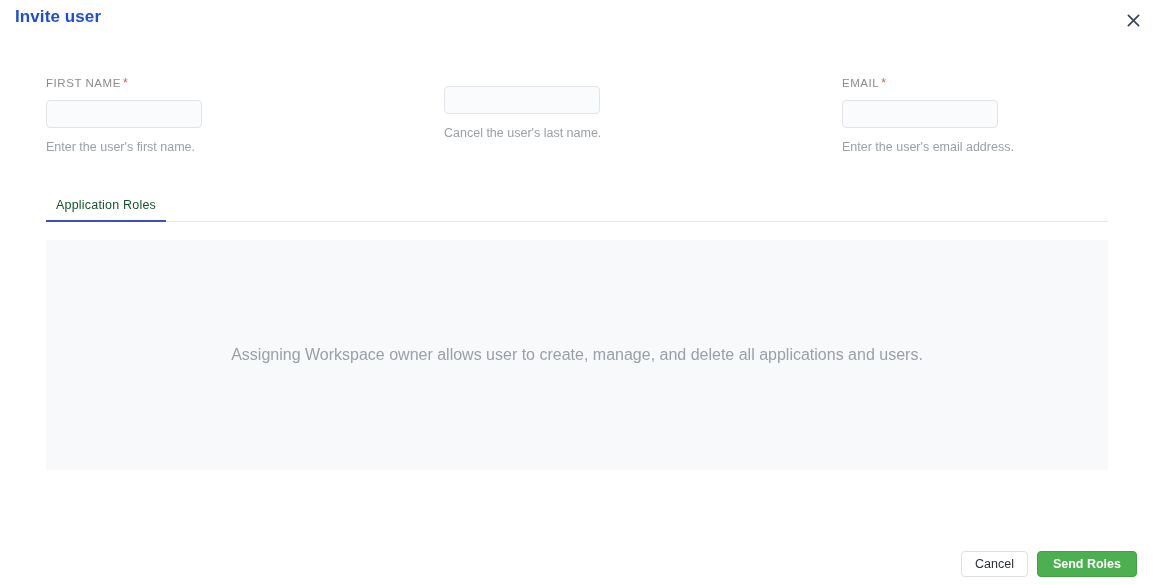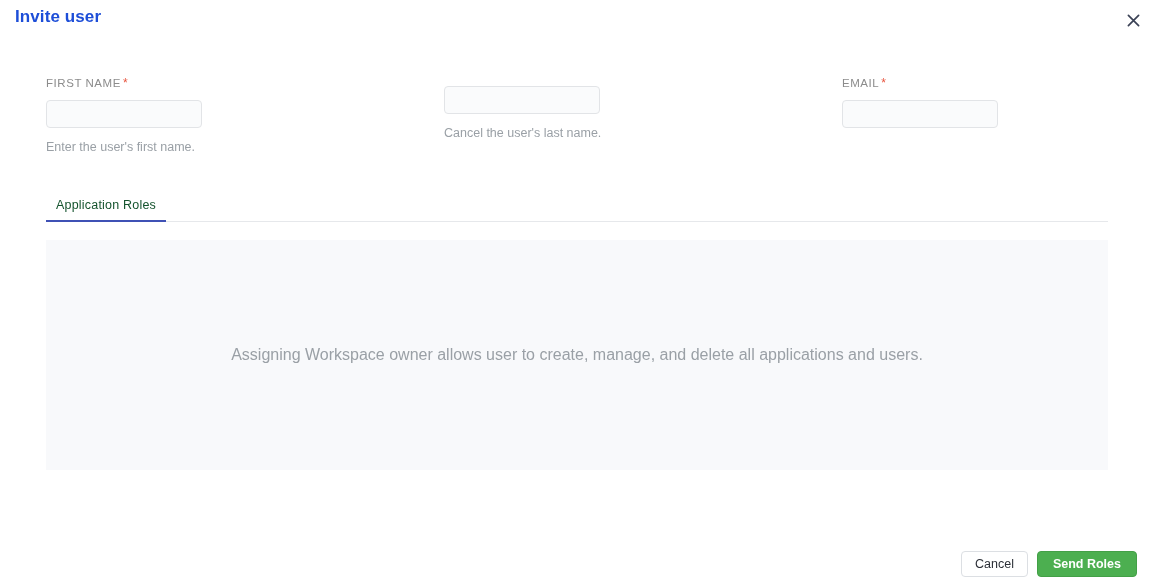--- a/index.html
+++ b/index.html
@@ -200,20 +200,21 @@
     </div>
 
     <div class="form-field">
       <input class="text-input" type="text" placeholder="" style="">
       <div class="helper-text">Cancel the user's last name.</div>
     </div>
 
     <div class="form-field last">
       <label class="field-label"><span>EMAIL</span><span class="req-star">*</span></label>
       <input class="text-input" type="text" placeholder="" style="">
+      <div class="helper-text">Enter the user's email address.</div>
     </div>
 
   </div>
 
   <div class="tabs-bar">
     <div class="tab active">
       <span>Application Roles</span>
     </div>
   </div>
 

